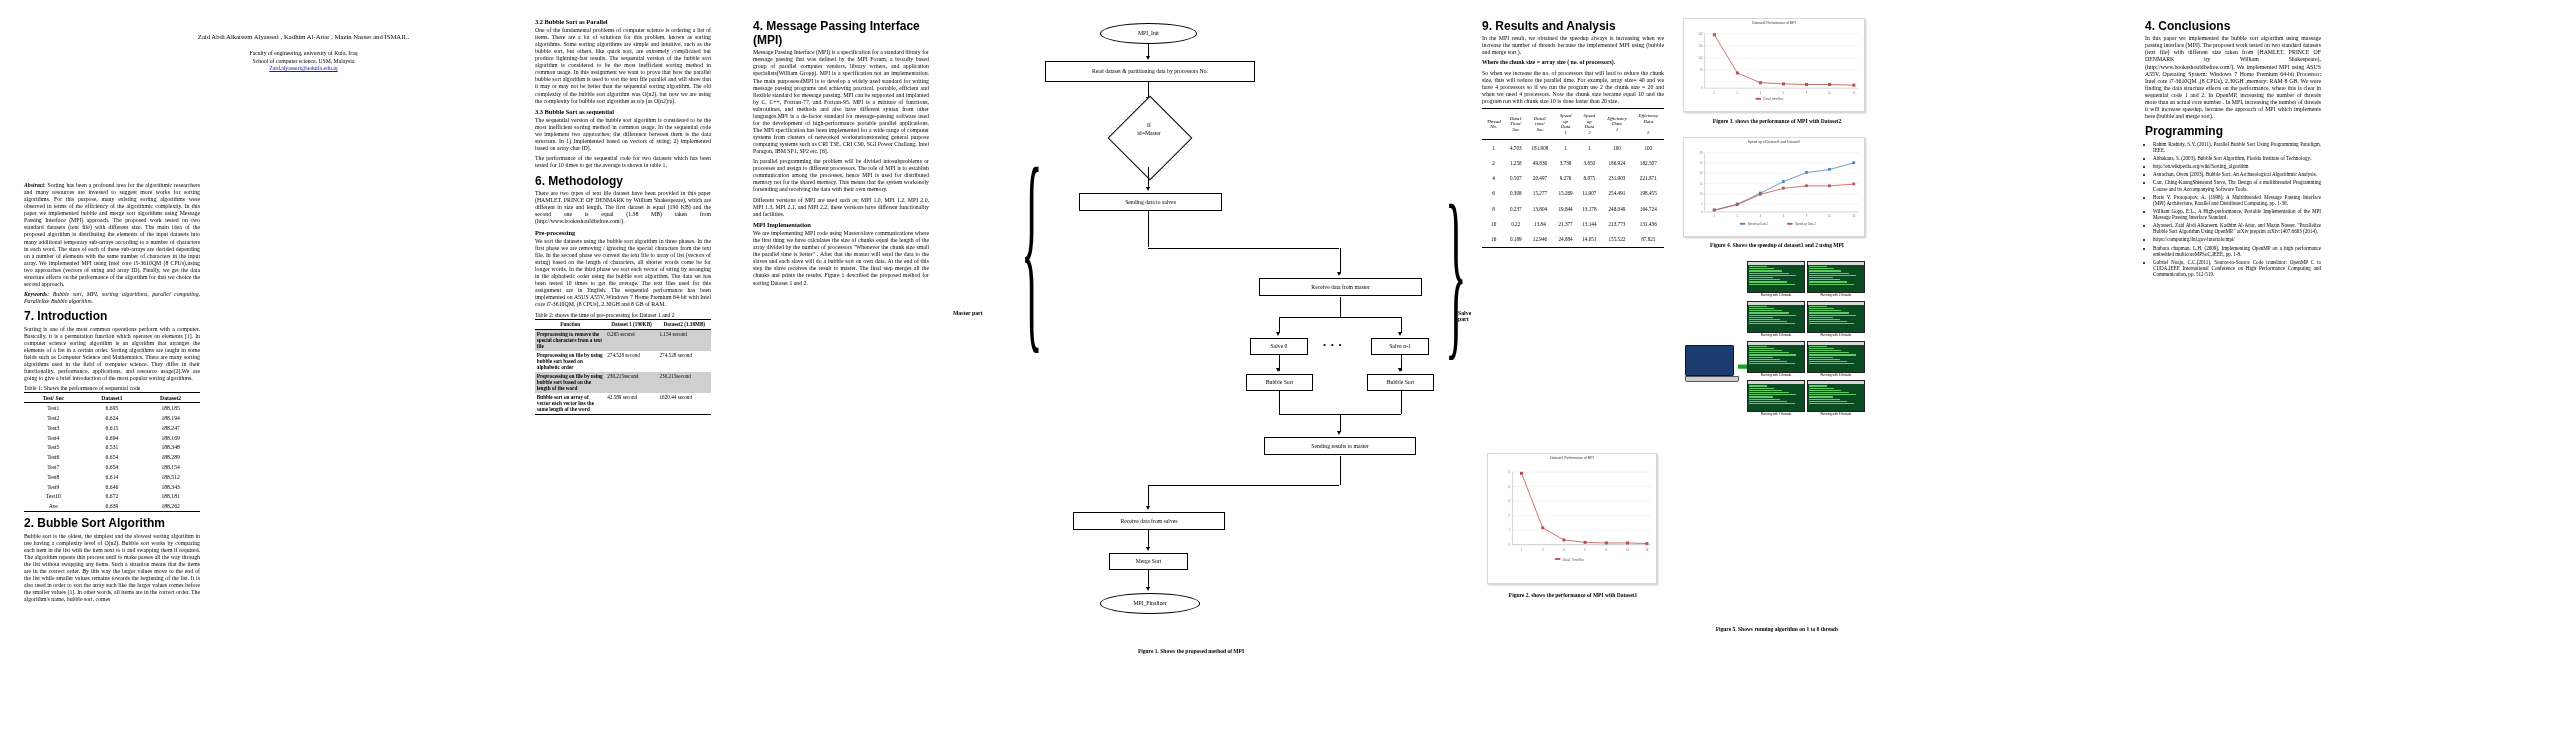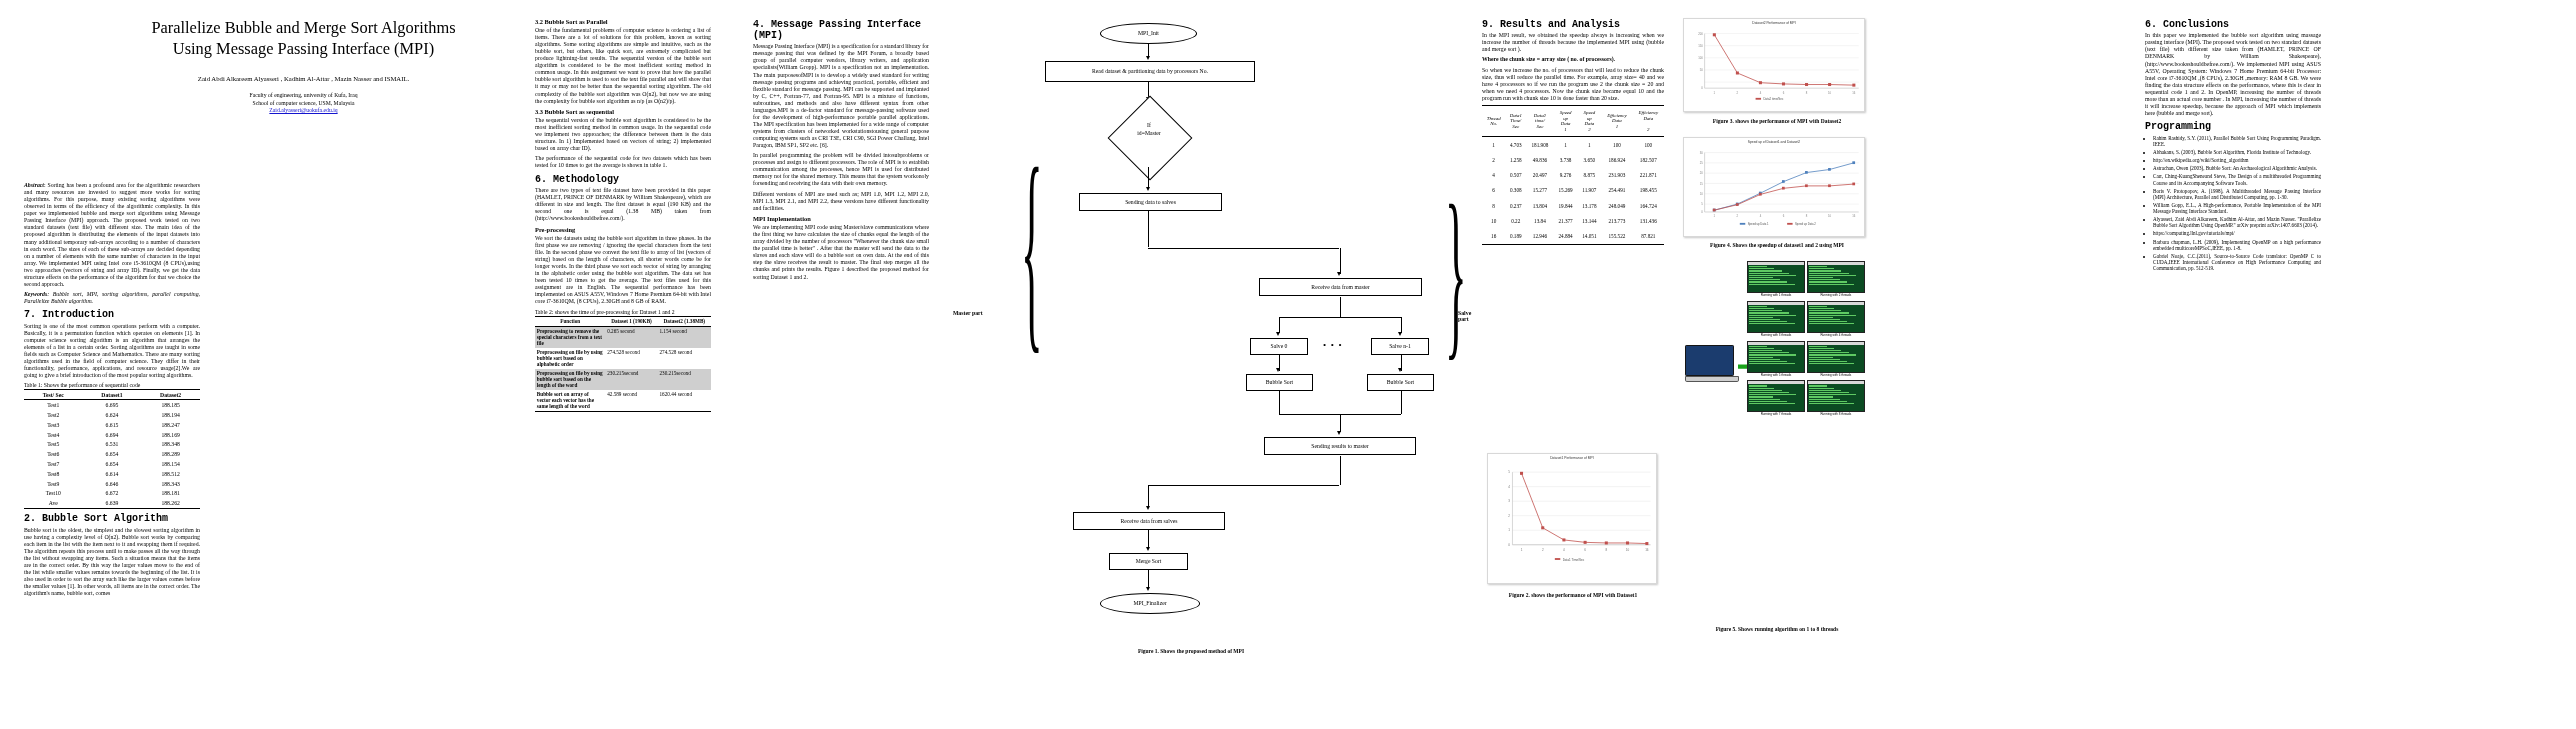--- a/index.html
+++ b/index.html
@@ -1,18 +1,18 @@
 <!DOCTYPE html>
 <html style="font-size:9.7px"><head>
 <meta charset="utf-8">
 <style>
   html,body{margin:0;padding:0;background:#ffffff;}
   body{width:2576px;height:729px;overflow:hidden;font-family:"Liberation Serif",serif;color:#000;}
   .page{position:relative;width:2576px;height:729px;background:#fff;}
-  .h2{font-weight:bold;font-size:10px;margin:4.3px 0 2.4px 0;font-family:Liberation Mono, monospace;}
+  .h2{font-weight:bold;font-size:12px;margin:4.3px 0 2.4px 0;font-family:Liberation Sans, sans-serif;}
   .h3{font-weight:bold;font-size:6.4px;margin:3.6px 0 1.8px 0;font-family:"Liberation Serif",serif;}
   .p{font-size:5.8px;line-height:1.22;text-align:justify;margin:0 0 3px 0;}
 
   
   .col{position:absolute;top:0;}
 
   
   .titlewrap{position:absolute;left:24px;top:17px;width:559px;text-align:center;}
   .title{font-size:16.4px;line-height:1.28;font-family:"Liberation Serif",serif;}
   .authors{font-size:6.7px;margin-top:16px;}
@@ -74,24 +74,20 @@
   ul.refs{margin:0;padding-left:8px;font-size:5.1px;line-height:1.22;}
   ul.refs li{margin-bottom:1.9px;text-align:justify;}
 </style>
 </head>
 <body>
 
 <div class="page">
 
   <div class="col" style="left:24px;width:176px;">
     <div class="titlewrap" style="left:0;top:17px;width:559px;">
-      <div class="title">
-        <div>Parallelize Bubble and Merge Sort Algorithms</div>
-        <div>Using Message Passing Interface (MPI)</div>
-      </div>
       <div class="authors">Zaid Abdi Alkareem Alyasseri  , Kadhim Al-Attar  , Mazin Nasser   and ISMAIL.</div>
       <div class="affil">
         <div>Faculty of engineering, university of Kufa, Iraq</div>
         <div>School of computer science, USM, Malaysia</div>
         <div class="email">Zaid.alyasseri@uokufa.edu.iq</div>
       </div>
     </div>
 
     <div style="position:absolute;left:0;top:182px;width:176px;">
       <p class="p">
@@ -680,21 +676,21 @@
             </div>
             <div class="shotlbl">Running with 8 threads</div>
           </div>
         </div>
     </div>
     <div class="figcap" style="position:absolute;left:0;top:626px;width:200px;">Figure 5. Shows running algorithm on 1 to 8 threads</div>
   </div>
 
   <div class="col" style="left:2145px;width:176px;">
     <div style="position:absolute;left:0;top:14.6px;width:176px;">
-      <div class="h2">6.   Conclusions</div>
+      <div class="h2">4.   Conclusions</div>
       <p class="p">In this paper we implemented the bubble sort algorithm using massage passing interface (MPI). The proposed work tested on two standard datasets (text file) with different size taken from (HAMLET, PRINCE OF DENMARK by William Shakespeare), (http://www.booksshouldbefree.com/). We implemented MPI using ASUS A55V, Operating System: Windows 7 Home Premium 64-bit Processor: Intel core i7-3610QM ,(8 CPUs), 2.30GH ,memory:    RAM 8 GB. We were finding the data structure effects on the performance, where this is clear in sequential code 1 and 2. In OpenMP, increasing the number of threads more than an actual core number . In MPI, increasing the number of threads it will increase speedup, because the approach of MPI which implements here (bubble and merge sort).</p>
       <div class="h2">Programming</div>
       <ul class="refs" id="reflist">
           <li>Rahim Rashidy, S.Y. (2011), Parallel Bubble Sort Using Programming Paradigm. IEEE.</li>
           <li>Abhakans, S. (2003), Bubble Sort Algorithm, Florida Institute of Technology.</li>
           <li>http://en.wikipedia.org/wiki/Sorting_algorithm</li>
           <li>Astrachan, Owen (2003), Bubble Sort: An Archaeological Algorithmic Analysis.</li>
           <li>Carr, Ching-KuangSheneand Steve, The Design of a multithreaded Programming Course and its Accompanying Software Tools.</li>
           <li>Boris V. Protopopov, A. (1998), A Multithreaded Message Passing Interface (MPI) Architecture, Parallel and Distributed Computing, pp. 1-30.</li>
           <li>William Gopp, E.L., A High-performance, Portable Implementation of the MPI Message Passing Interface Standard.</li>

